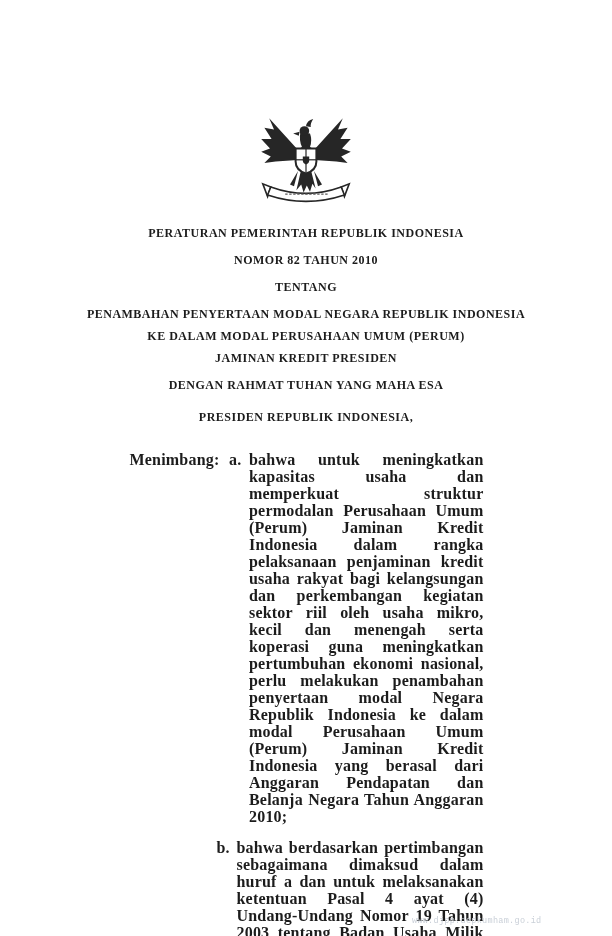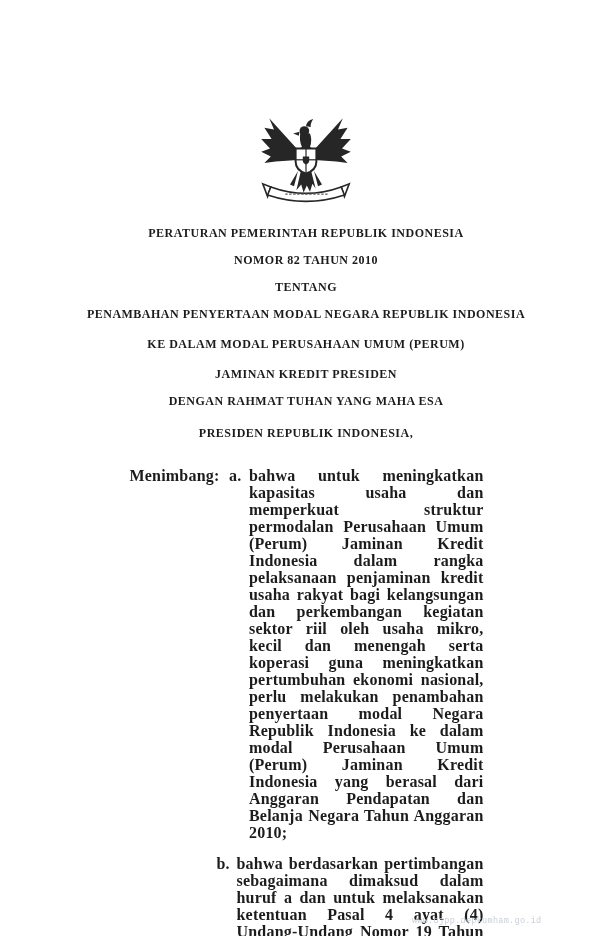--- a/index.html
+++ b/index.html
@@ -22,21 +22,21 @@
   .emblem svg { width: 100%; height: 100%; display: block; }
 
   .title-block {
     text-align: center;
     font-size: 12px;
     line-height: 14px;
     letter-spacing: 0.5px;
   }
   .tl { white-space: nowrap; }
   .tl + .tl { margin-top: 13px; }
-  .tl.tight { margin-top: 16px; }
+  .tl.tight { margin-top: 8px; }
   .tl.presiden { margin-top: 18px; }
 
   .body-block {
     margin: 27px 84px 0 85px;
     font-size: 16px;
     line-height: 17px;
     letter-spacing: 0.2px;
   }
   .row { display: flex; align-items: flex-start; }
   .col-label { flex: 0 0 72px; }

